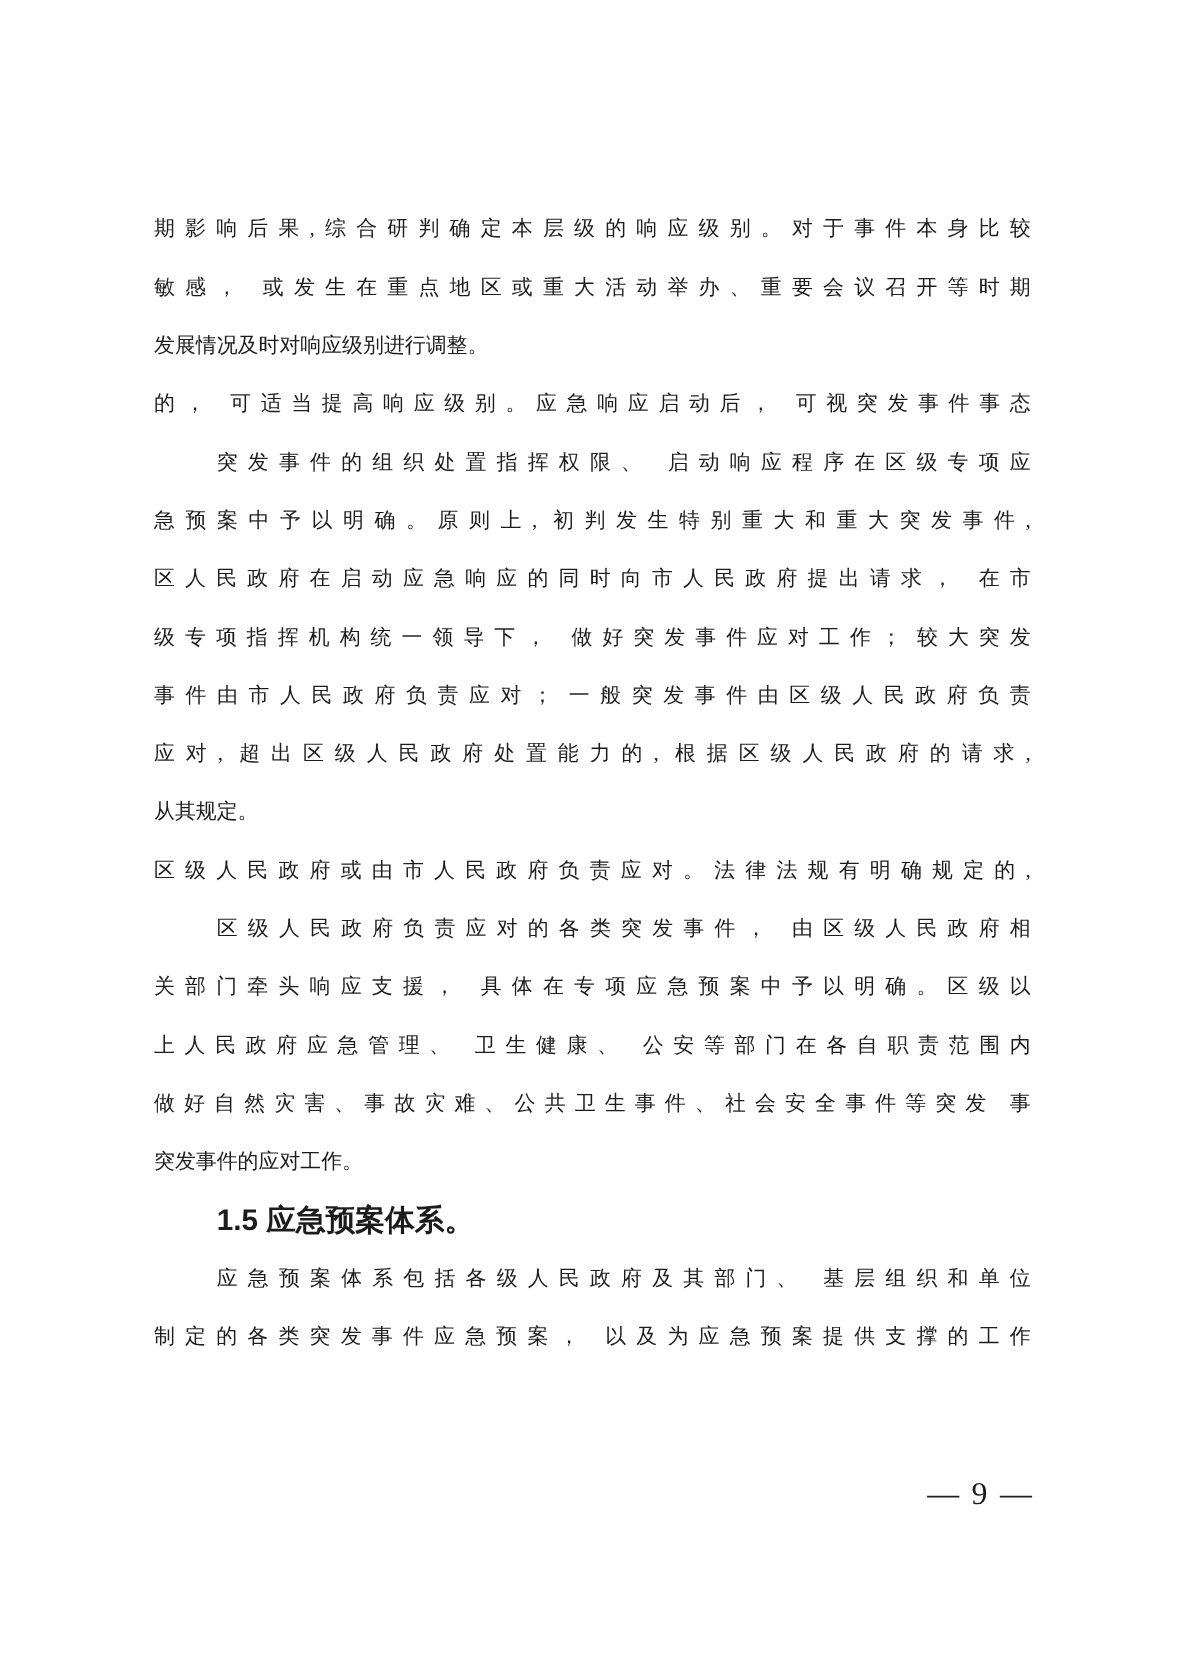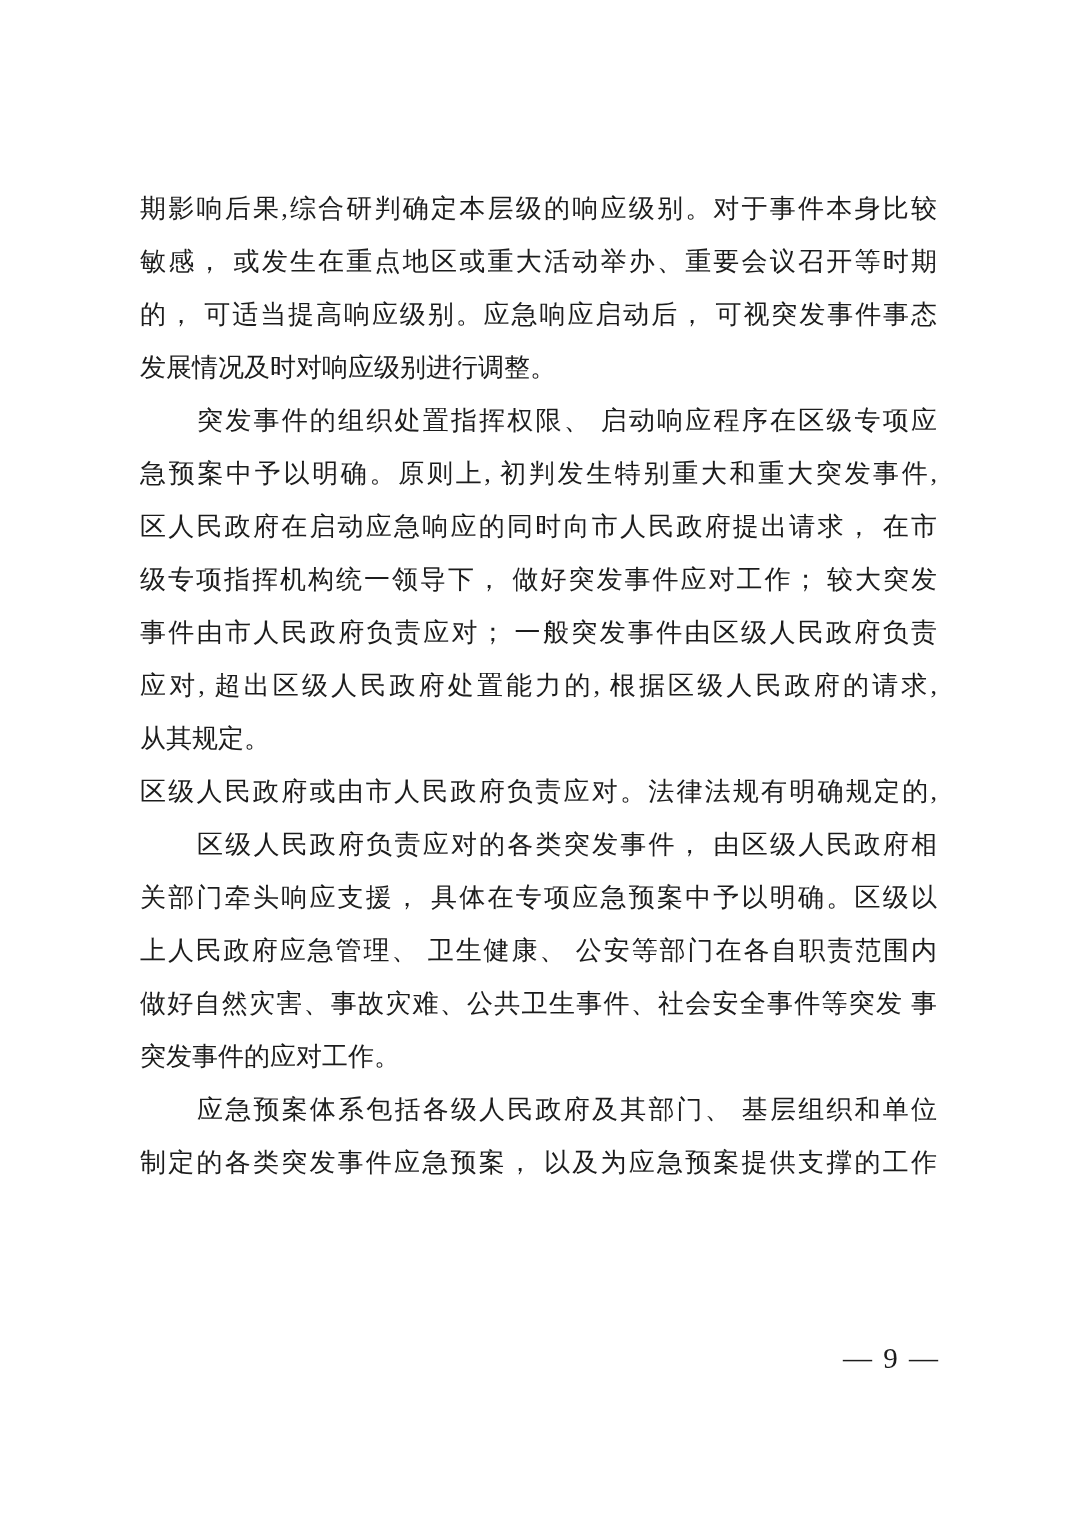--- a/index.html
+++ b/index.html
@@ -17,21 +17,21 @@
     color: #1c1c1c;
   }
   .textblock {
     position: absolute;
     left: 140px;
     top: 182px;
     width: 797px;
   }
   .para { margin: 0; padding: 0; }
   .line {
-    font-size: 26px;
+    font-size: 19px;
     line-height: 53px;
     height: 53px;
     text-align: justify;
     text-align-last: justify;
     white-space: normal;
     overflow: hidden;
   }
   .line.lastline {
     text-align: left;
     text-align-last: left;
@@ -57,22 +57,22 @@
 </style>
 </head>
 <body>
 
 <div class="page">
   <div class="textblock">
 
     <div class="para">
       <div class="line">期影响后果,综合研判确定本层级的响应级别。对于事件本身比较</div>
       <div class="line">敏感， 或发生在重点地区或重大活动举办、重要会议召开等时期</div>
+      <div class="line lastline">发展情况及时对响应级别进行调整。</div>
       <div class="line">的， 可适当提高响应级别。应急响应启动后， 可视突发事件事态</div>
-      <div class="line lastline">发展情况及时对响应级别进行调整。</div>
     </div>
 
     <div class="para">
       <div class="line indent">突发事件的组织处置指挥权限、 启动响应程序在区级专项应</div>
       <div class="line">急预案中予以明确。原则上, 初判发生特别重大和重大突发事件,</div>
       <div class="line">区人民政府在启动应急响应的同时向市人民政府提出请求， 在市</div>
       <div class="line">级专项指挥机构统一领导下， 做好突发事件应对工作； 较大突发</div>
       <div class="line">事件由市人民政府负责应对； 一般突发事件由区级人民政府负责</div>
       <div class="line">应对, 超出区级人民政府处置能力的, 根据区级人民政府的请求,</div>
       <div class="line lastline">从其规定。</div>
@@ -80,20 +80,23 @@
     </div>
 
     <div class="para">
       <div class="line indent">区级人民政府负责应对的各类突发事件， 由区级人民政府相</div>
       <div class="line">关部门牵头响应支援， 具体在专项应急预案中予以明确。区级以</div>
       <div class="line">上人民政府应急管理、 卫生健康、 公安等部门在各自职责范围内</div>
       <div class="line">做好自然灾害、事故灾难、公共卫生事件、社会安全事件等突发 事</div>
       <div class="line lastline">突发事件的应对工作。</div>
     </div>
 
+    <div class="para">
+      <div class="line lastline heading indent">1.5 应急预案体系。</div>
+    </div>
 
     <div class="para">
       <div class="line indent">应急预案体系包括各级人民政府及其部门、 基层组织和单位</div>
       <div class="line">制定的各类突发事件应急预案， 以及为应急预案提供支撑的工作</div>
     </div>
 
   </div>
 
   <div class="footer">— 9 —</div>
 </div>

